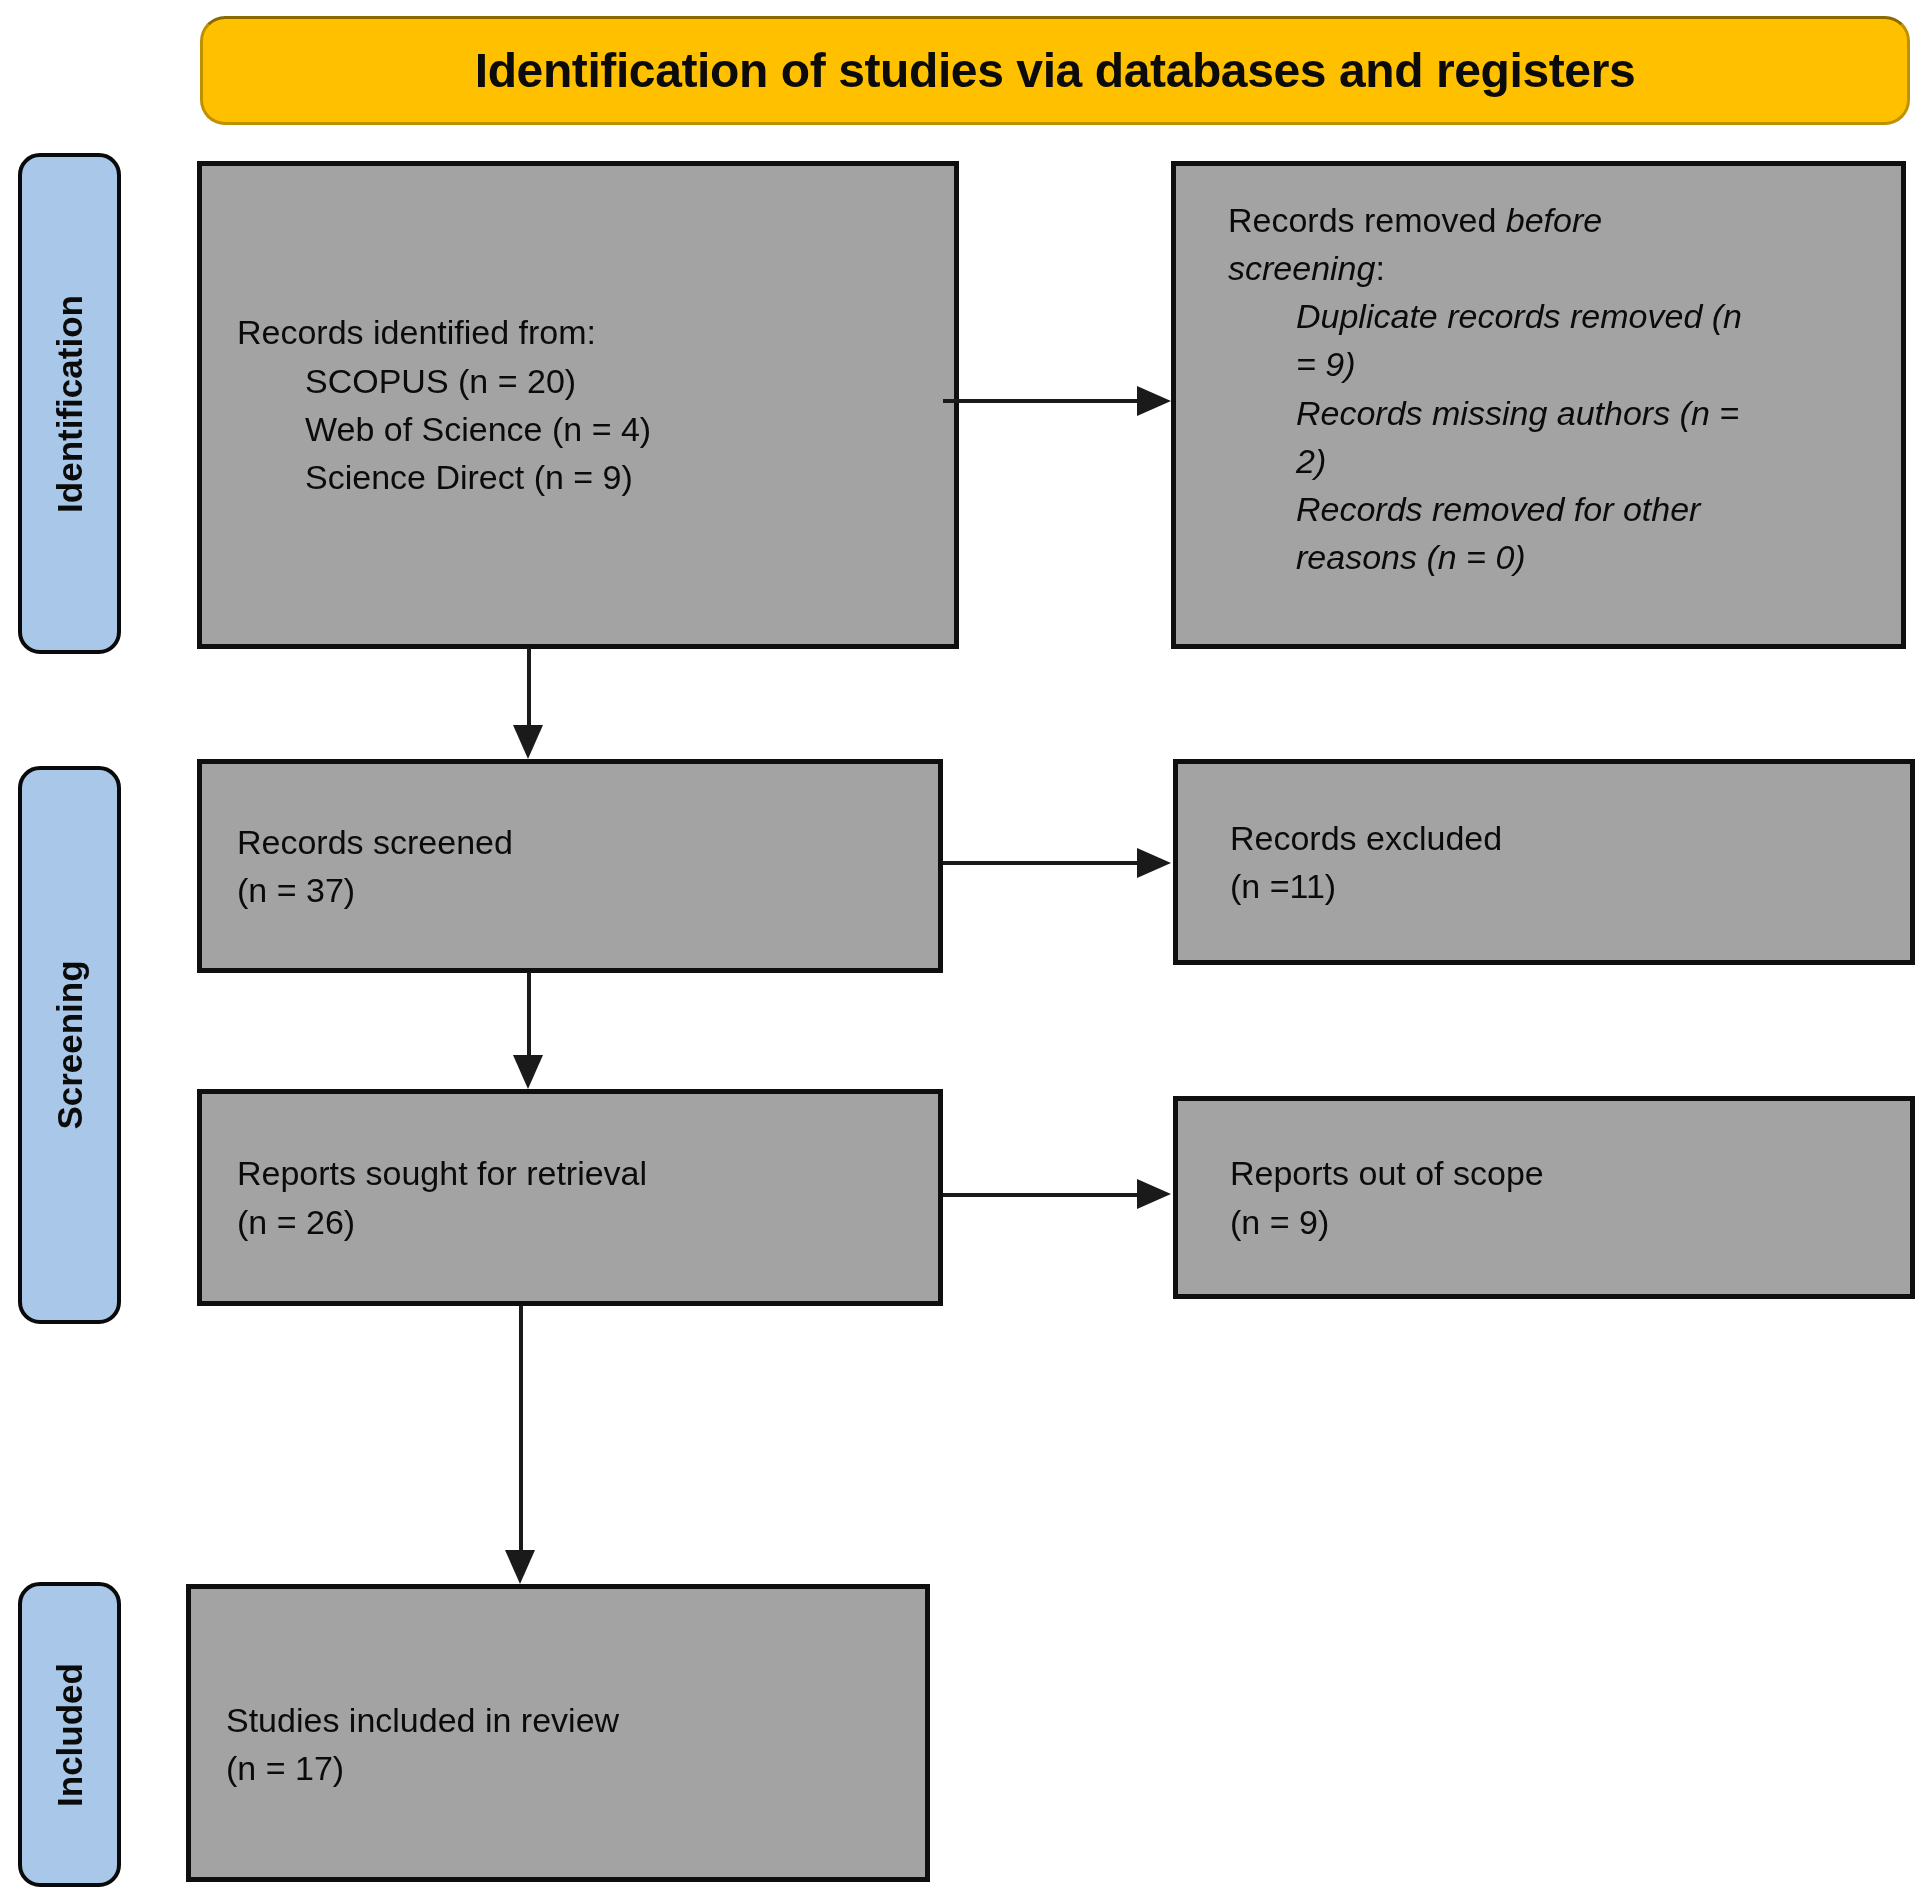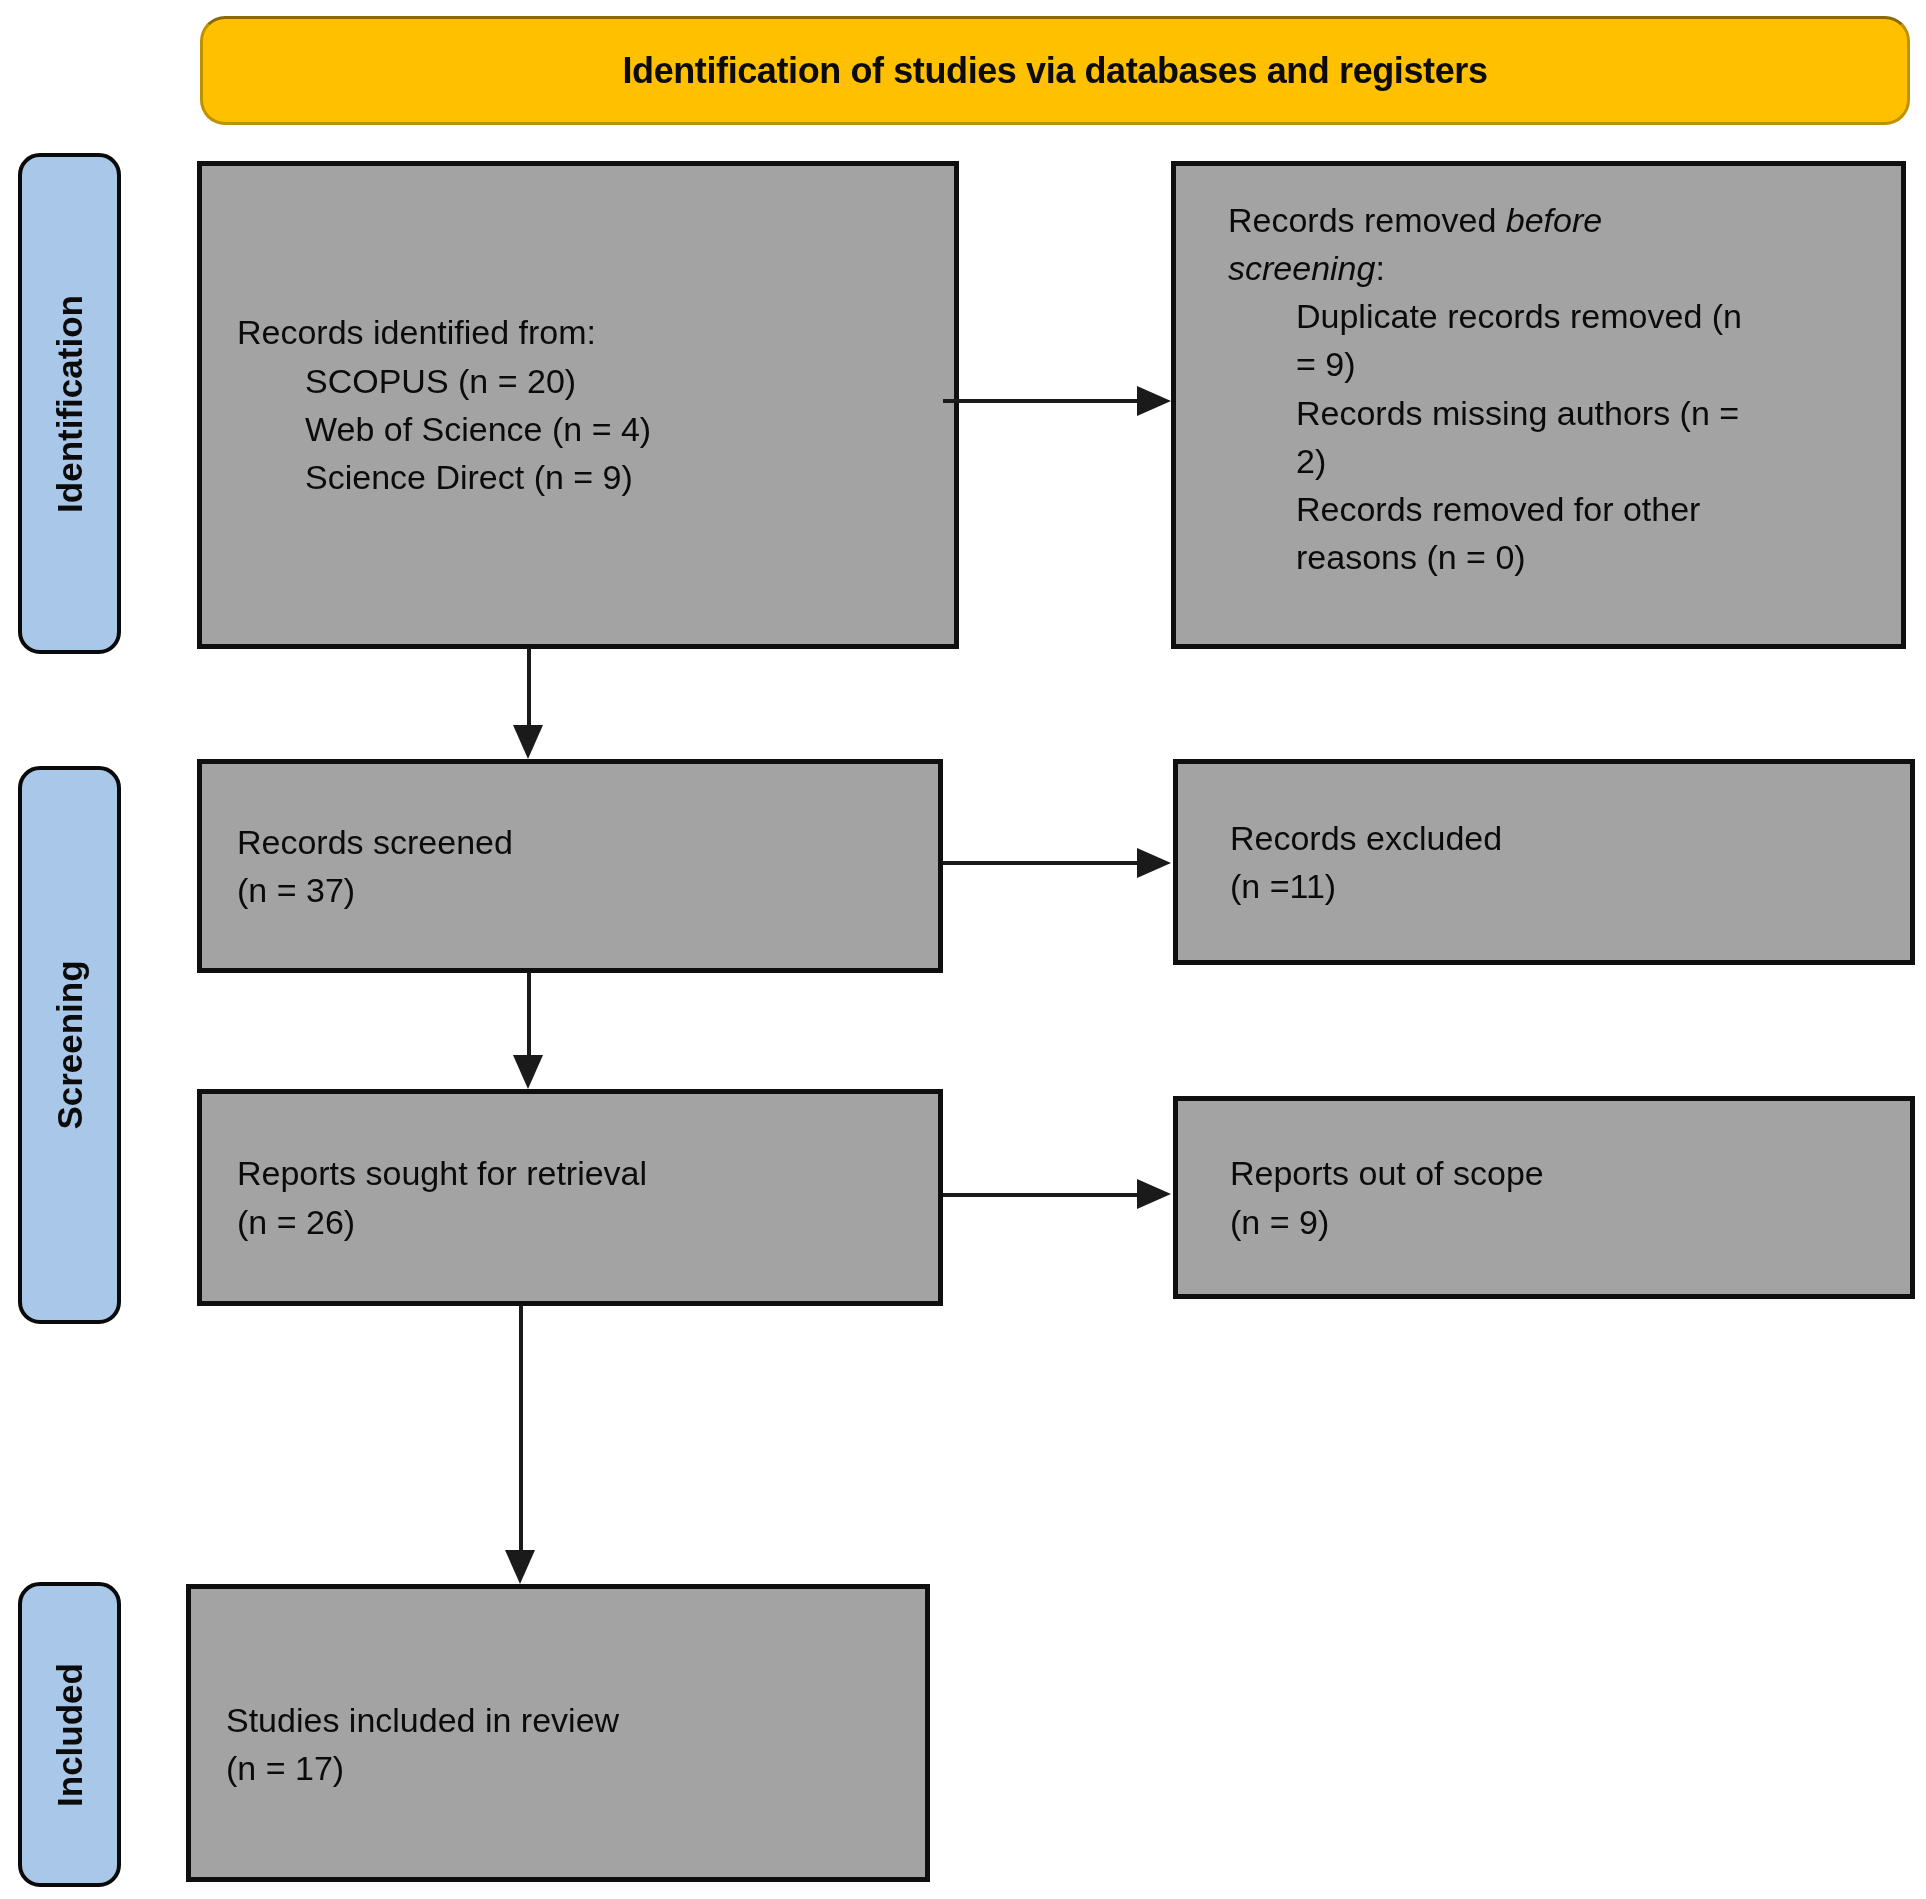--- a/index.html
+++ b/index.html
@@ -25,21 +25,21 @@
     background: #FFC000;
     border: 3.7px solid #BF9000;
     border-top-color: #8a6a00;
     border-radius: 25px;
     box-sizing: border-box;
     display: flex;
     align-items: center;
     justify-content: center;
   }
   .header-banner .title {
-    font-size: 36px;
+    font-size: 48px;
     font-weight: bold;
     letter-spacing: -0.4px;
   }
 
   
   .stage {
     position: absolute;
     left: 18.4px;
     width: 103px;
     background: #A9C7E8;
@@ -74,21 +74,21 @@
   }
   .box-identified { left: 197px; top: 161px; width: 762px; height: 488px; padding-left: 35px; }
   .box-removed    { left: 1171px; top: 161px; width: 735px;  height: 488px; padding-left: 52px; justify-content: flex-start; padding-top: 29.5px; }
   .box-screened   { left: 197px; top: 759px; width: 746px; height: 214px; padding-left: 35px; }
   .box-excluded   { left: 1173px; top: 759px; width: 742px; height: 206px; padding-left: 52px; }
   .box-sought     { left: 197px; top: 1089px; width: 746px; height: 217px; padding-left: 35px; }
   .box-outscope   { left: 1173px; top: 1096px; width: 742px; height: 203px; padding-left: 52px; }
   .box-included   { left: 186px; top: 1584px; width: 744px; height: 298px; padding-left: 35px; padding-top: 22px; }
 
   .indent-items .item { padding-left: 68px; }
-  .box-removed .indent-items .item { max-width: 457px; }
+  .box-removed .indent-items .item { max-width: 457px; font-style: italic; }
   .box-removed .box-title { max-width: 471px; }
 
   
   .shaft { position: absolute; background: #1a1a1a; }
   .head  { position: absolute; width: 0; height: 0; }
   .head-right { border-top: 15.5px solid transparent; border-bottom: 15.5px solid transparent; border-left: 34px solid #1a1a1a; }
   .head-down  { border-left: 15.5px solid transparent; border-right: 15.5px solid transparent; border-top: 34px solid #1a1a1a; }
 
   .h1-shaft { left: 943px; top: 399px;  width: 197px; height: 4.4px; }
   .h1-head  { left: 1137px; top: 386px; }

